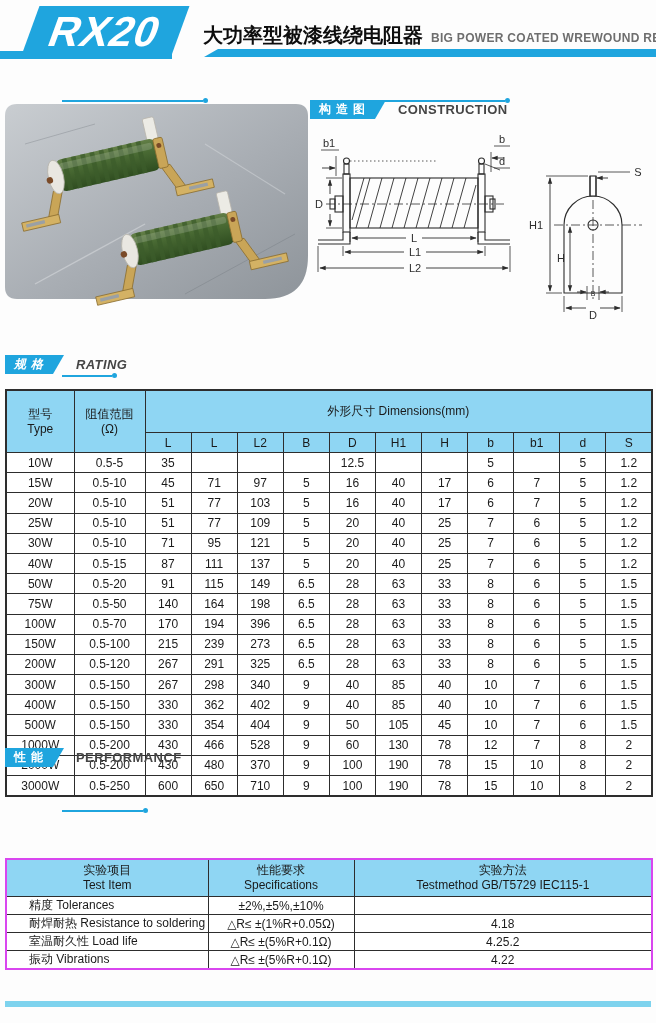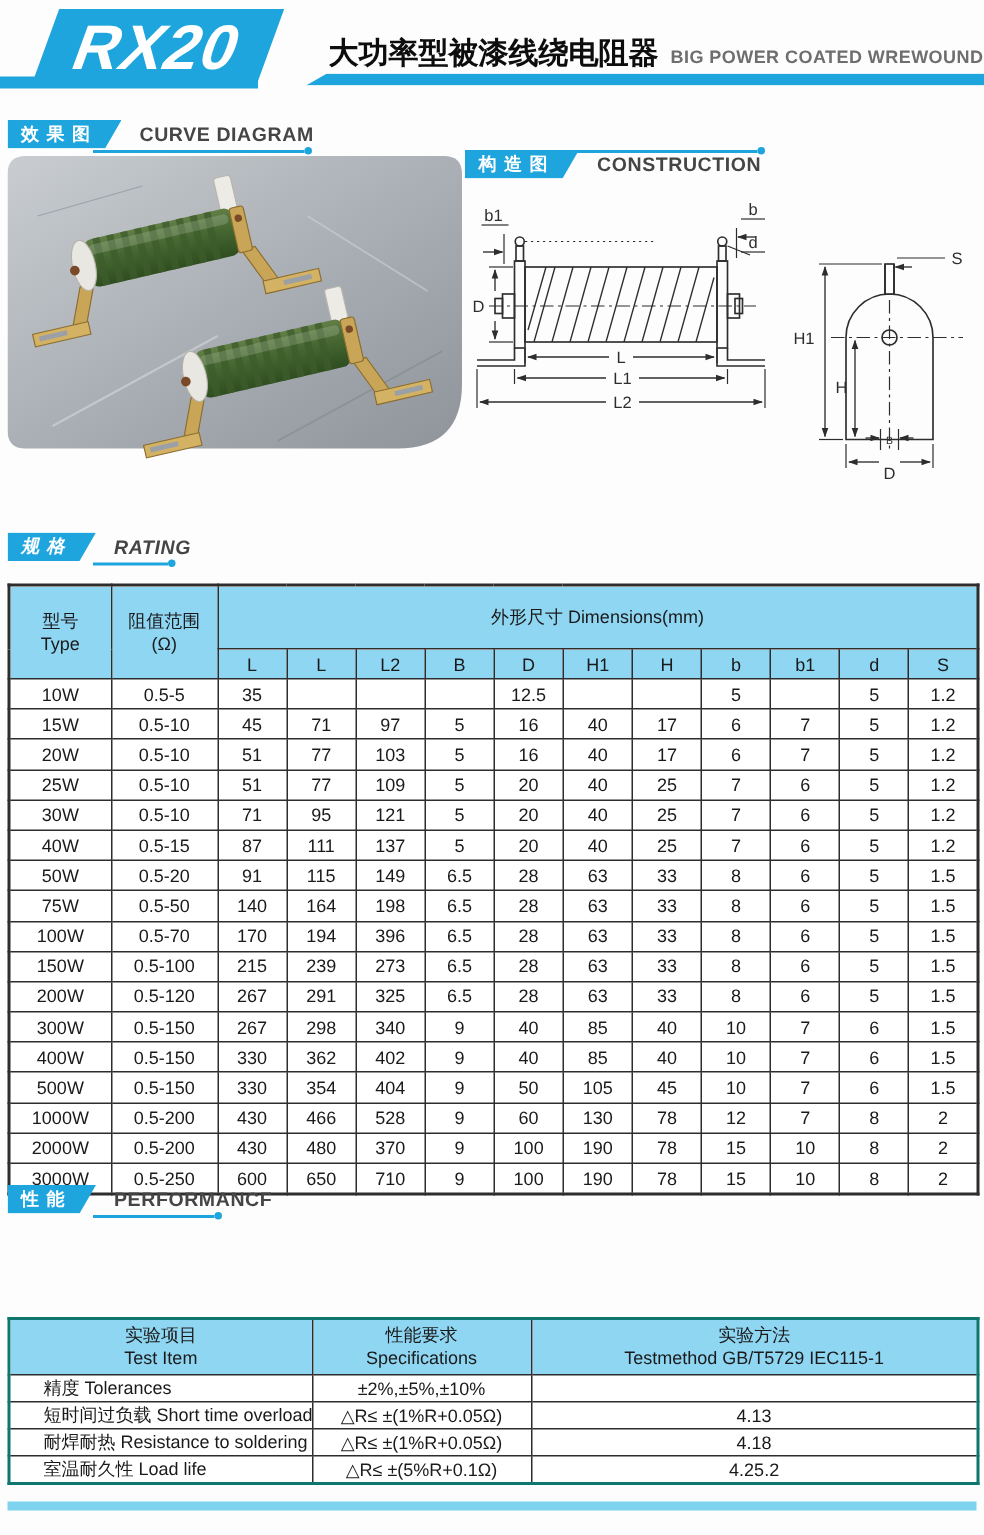--- a/index.html
+++ b/index.html
@@ -8,41 +8,41 @@
     font-family:"Liberation Sans","DejaVu Sans",sans-serif;overflow:hidden;color:#1a1a1a;
   }
   
   .logo-band{position:absolute;left:0;top:51px;width:172px;height:8px;background:#1fa5de;}
   .logo{
     position:absolute;left:30px;top:6px;width:150px;height:52px;background:#1fa5de;
     transform:skewX(-20deg);display:flex;align-items:center;justify-content:center;
   }
   .logo-text{font-size:42px;font-weight:bold;color:#fff;letter-spacing:1px;}
   .title-wrap{position:absolute;left:203px;top:22px;display:flex;align-items:baseline;gap:8px;white-space:nowrap;}
-  .title-cn{font-size:20px;font-weight:bold;color:#0d0d0d;margin-left:16px;}
+  .title-cn{font-size:20px;font-weight:bold;color:#0d0d0d;}
   .title-en{font-size:12px;font-weight:bold;color:#6e6e6e;letter-spacing:.3px;}
   .title-bar{position:absolute;left:204px;right:0;top:49px;height:8px;background:#1fa5de;
     clip-path:polygon(14px 0,100% 0,100% 100%,0 100%);}
   
   .sec{position:absolute;display:flex;align-items:flex-start;gap:12px;}
   .sec-tab{
     background:#1fa5de;color:#fff;font-weight:bold;font-size:12px;letter-spacing:5px;
     padding:2px 16px 2px 9px;height:15px;line-height:15px;
     clip-path:polygon(0 0,100% 0,calc(100% - 11px) 100%,0 100%);
   }
   .sec-en{font-size:13px;font-weight:bold;color:#454545;padding-top:2px;letter-spacing:.4px;}
   .sec-line{position:absolute;height:2px;background:#1fa5de;}
   .sec-line::after{content:'';position:absolute;right:-5px;top:-2px;width:5px;height:5px;border-radius:50%;background:#1fa5de;}
   
   .photo{position:absolute;left:5px;top:104px;}
   .diagram{position:absolute;left:308px;top:128px;}
   
   table{border-collapse:collapse;table-layout:fixed;background:#fff;}
   .rating-table{position:absolute;left:5px;top:389px;width:646px;border:2px solid #2d2d2d;}
-  .performance-table{position:absolute;left:5px;top:878px;width:646px;border:2px solid #0f766e;}
+  .performance-table{position:absolute;left:5px;top:858px;width:646px;border:2px solid #d946ef;}
   th,td{border:1px solid #2d2d2d;font-size:12px;font-weight:normal;text-align:center;padding:0;overflow:hidden;white-space:nowrap;}
   .hd{background:#8fd6f3;}
   .rating-table thead tr.main-h th{height:41px;}
   .rating-table thead tr.sub-h th{height:19px;}
   .rating-table tbody td{height:19.2px;}
   .hdr2{line-height:1.25;}
   .performance-table thead th{height:36px;}
   .performance-table tbody td{height:17px;}
   .p-item{text-align:left;padding-left:22px;margin-top:34px;}
   
@@ -56,24 +56,20 @@
   <div class="logo-band"></div>
   <div class="logo">
     <span class="logo-text">RX20</span>
   </div>
   <div class="title-wrap">
     <span class="title-cn">大功率型被漆线绕电阻器</span>
     <span class="title-en">BIG POWER COATED WREWOUND RESISTORS</span>
   </div>
   <div class="title-bar"></div>
 
-  <div class="sec" style="left:5px;top:80px;">
-    <span class="sec-tab">效果图</span>
-    <span class="sec-en">CURVE DIAGRAM</span>
-  </div>
   <div class="sec-line" style="left:62px;top:100px;width:141px;"></div>
 
   <div class="sec" style="left:310px;top:80px;margin-top:20px;">
     <span class="sec-tab">构造图</span>
     <span class="sec-en">CONSTRUCTION</span>
   </div>
   <div class="sec-line" style="left:367px;top:100px;width:138px;"></div>
 
   <svg class="photo" width="303" height="205" viewBox="0 0 303 205">
     <defs>
@@ -539,21 +535,21 @@
           <td>190</td>
           <td>78</td>
           <td>15</td>
           <td>10</td>
           <td>8</td>
           <td>2</td>
         </tr>
       </tbody>
   </table>
 
-  <div class="sec" style="left:5px;top:790px;">
+  <div class="sec" style="left:5px;top:748px;">
     <span class="sec-tab">性能</span>
     <span class="sec-en">PERFORMANCF</span>
   </div>
   <div class="sec-line" style="left:62px;top:810px;width:81px;"></div>
 
   <table class="performance-table">
     <colgroup>
       <col style="width:202px">
         <col style="width:146px">
         <col style="width:298px">
@@ -580,31 +576,31 @@
         </th>
       </tr>
     </thead>
     <tbody>
         <tr>
           <td class="p-item">精度 Tolerances</td>
           <td>±2%,±5%,±10%</td>
           <td></td>
         </tr>
         <tr>
-          <td class="p-item">短时间过负载 Short time overload</td>
-          <td>△R≤ ±(1%R+0.05Ω)</td>
-          <td>4.13</td>
-        </tr>
-        <tr>
           <td class="p-item">耐焊耐热 Resistance to soldering heat</td>
           <td>△R≤ ±(1%R+0.05Ω)</td>
           <td>4.18</td>
         </tr>
         <tr>
           <td class="p-item">室温耐久性 Load life</td>
           <td>△R≤ ±(5%R+0.1Ω)</td>
           <td>4.25.2</td>
         </tr>
+        <tr>
+          <td class="p-item">振动 Vibrations</td>
+          <td>△R≤ ±(5%R+0.1Ω)</td>
+          <td>4.22</td>
+        </tr>
       </tbody>
   </table>
 
   <div class="footer-bar"></div>
 </div>
 
 </body></html>

